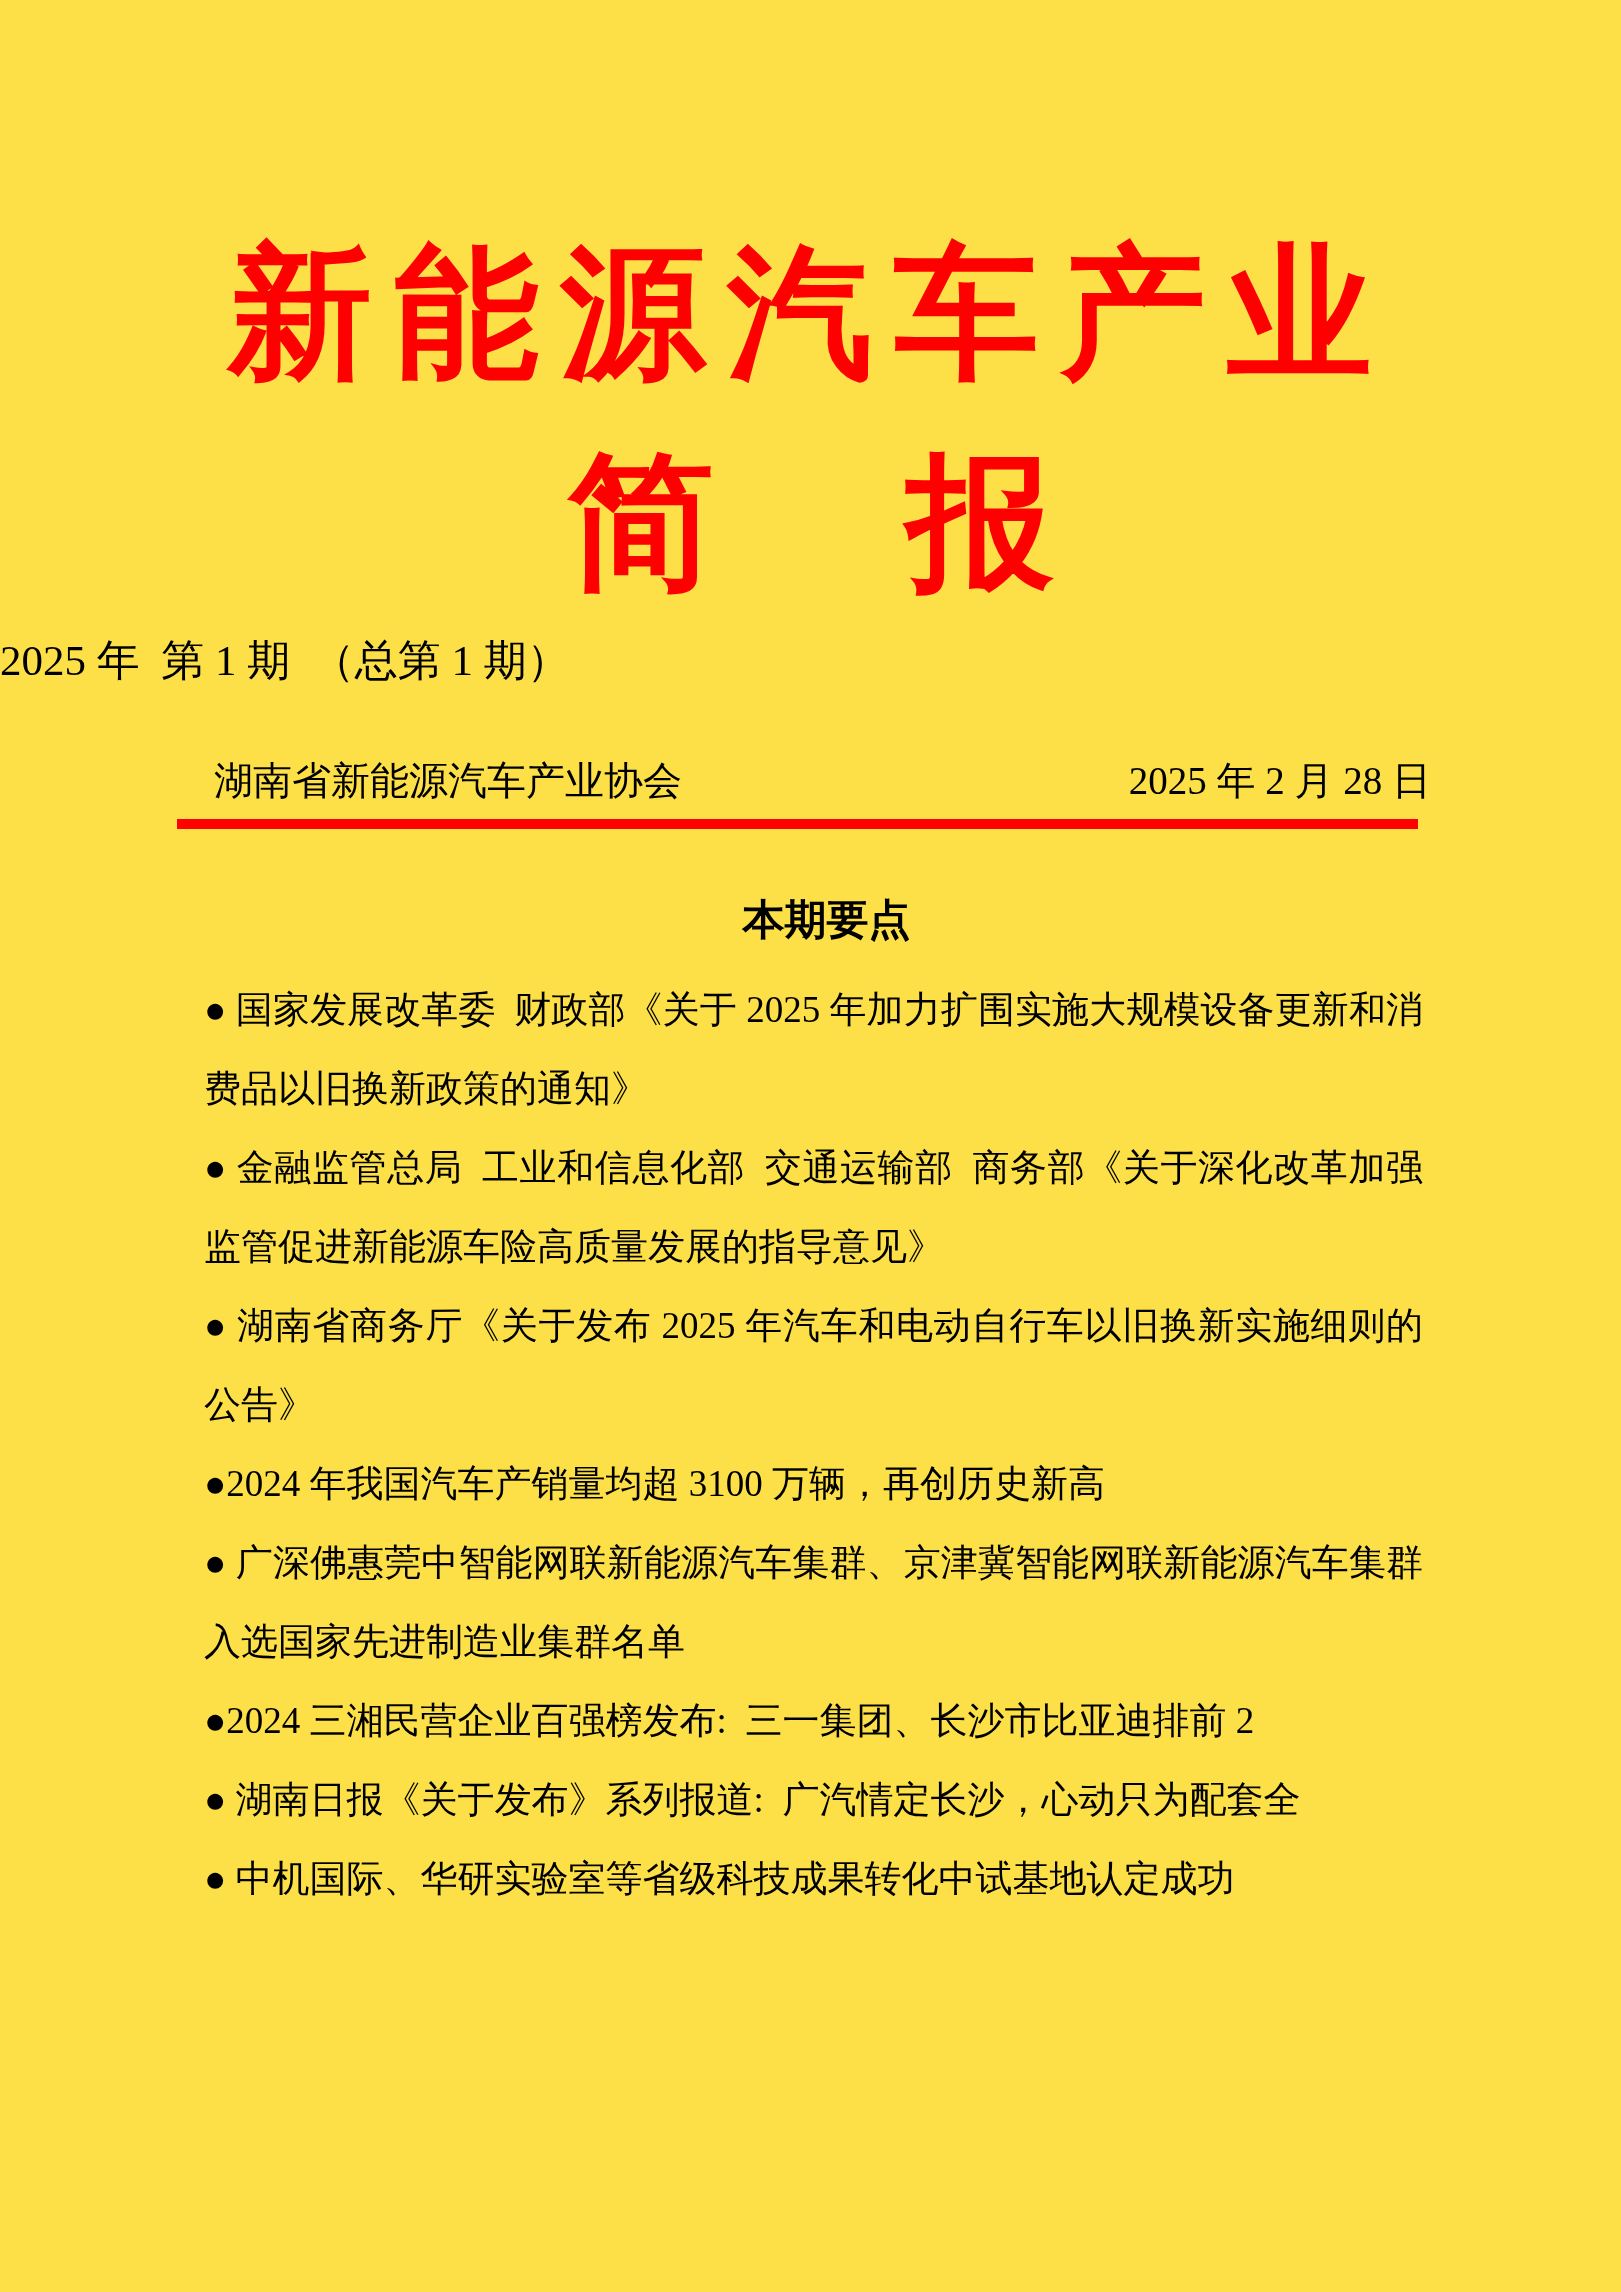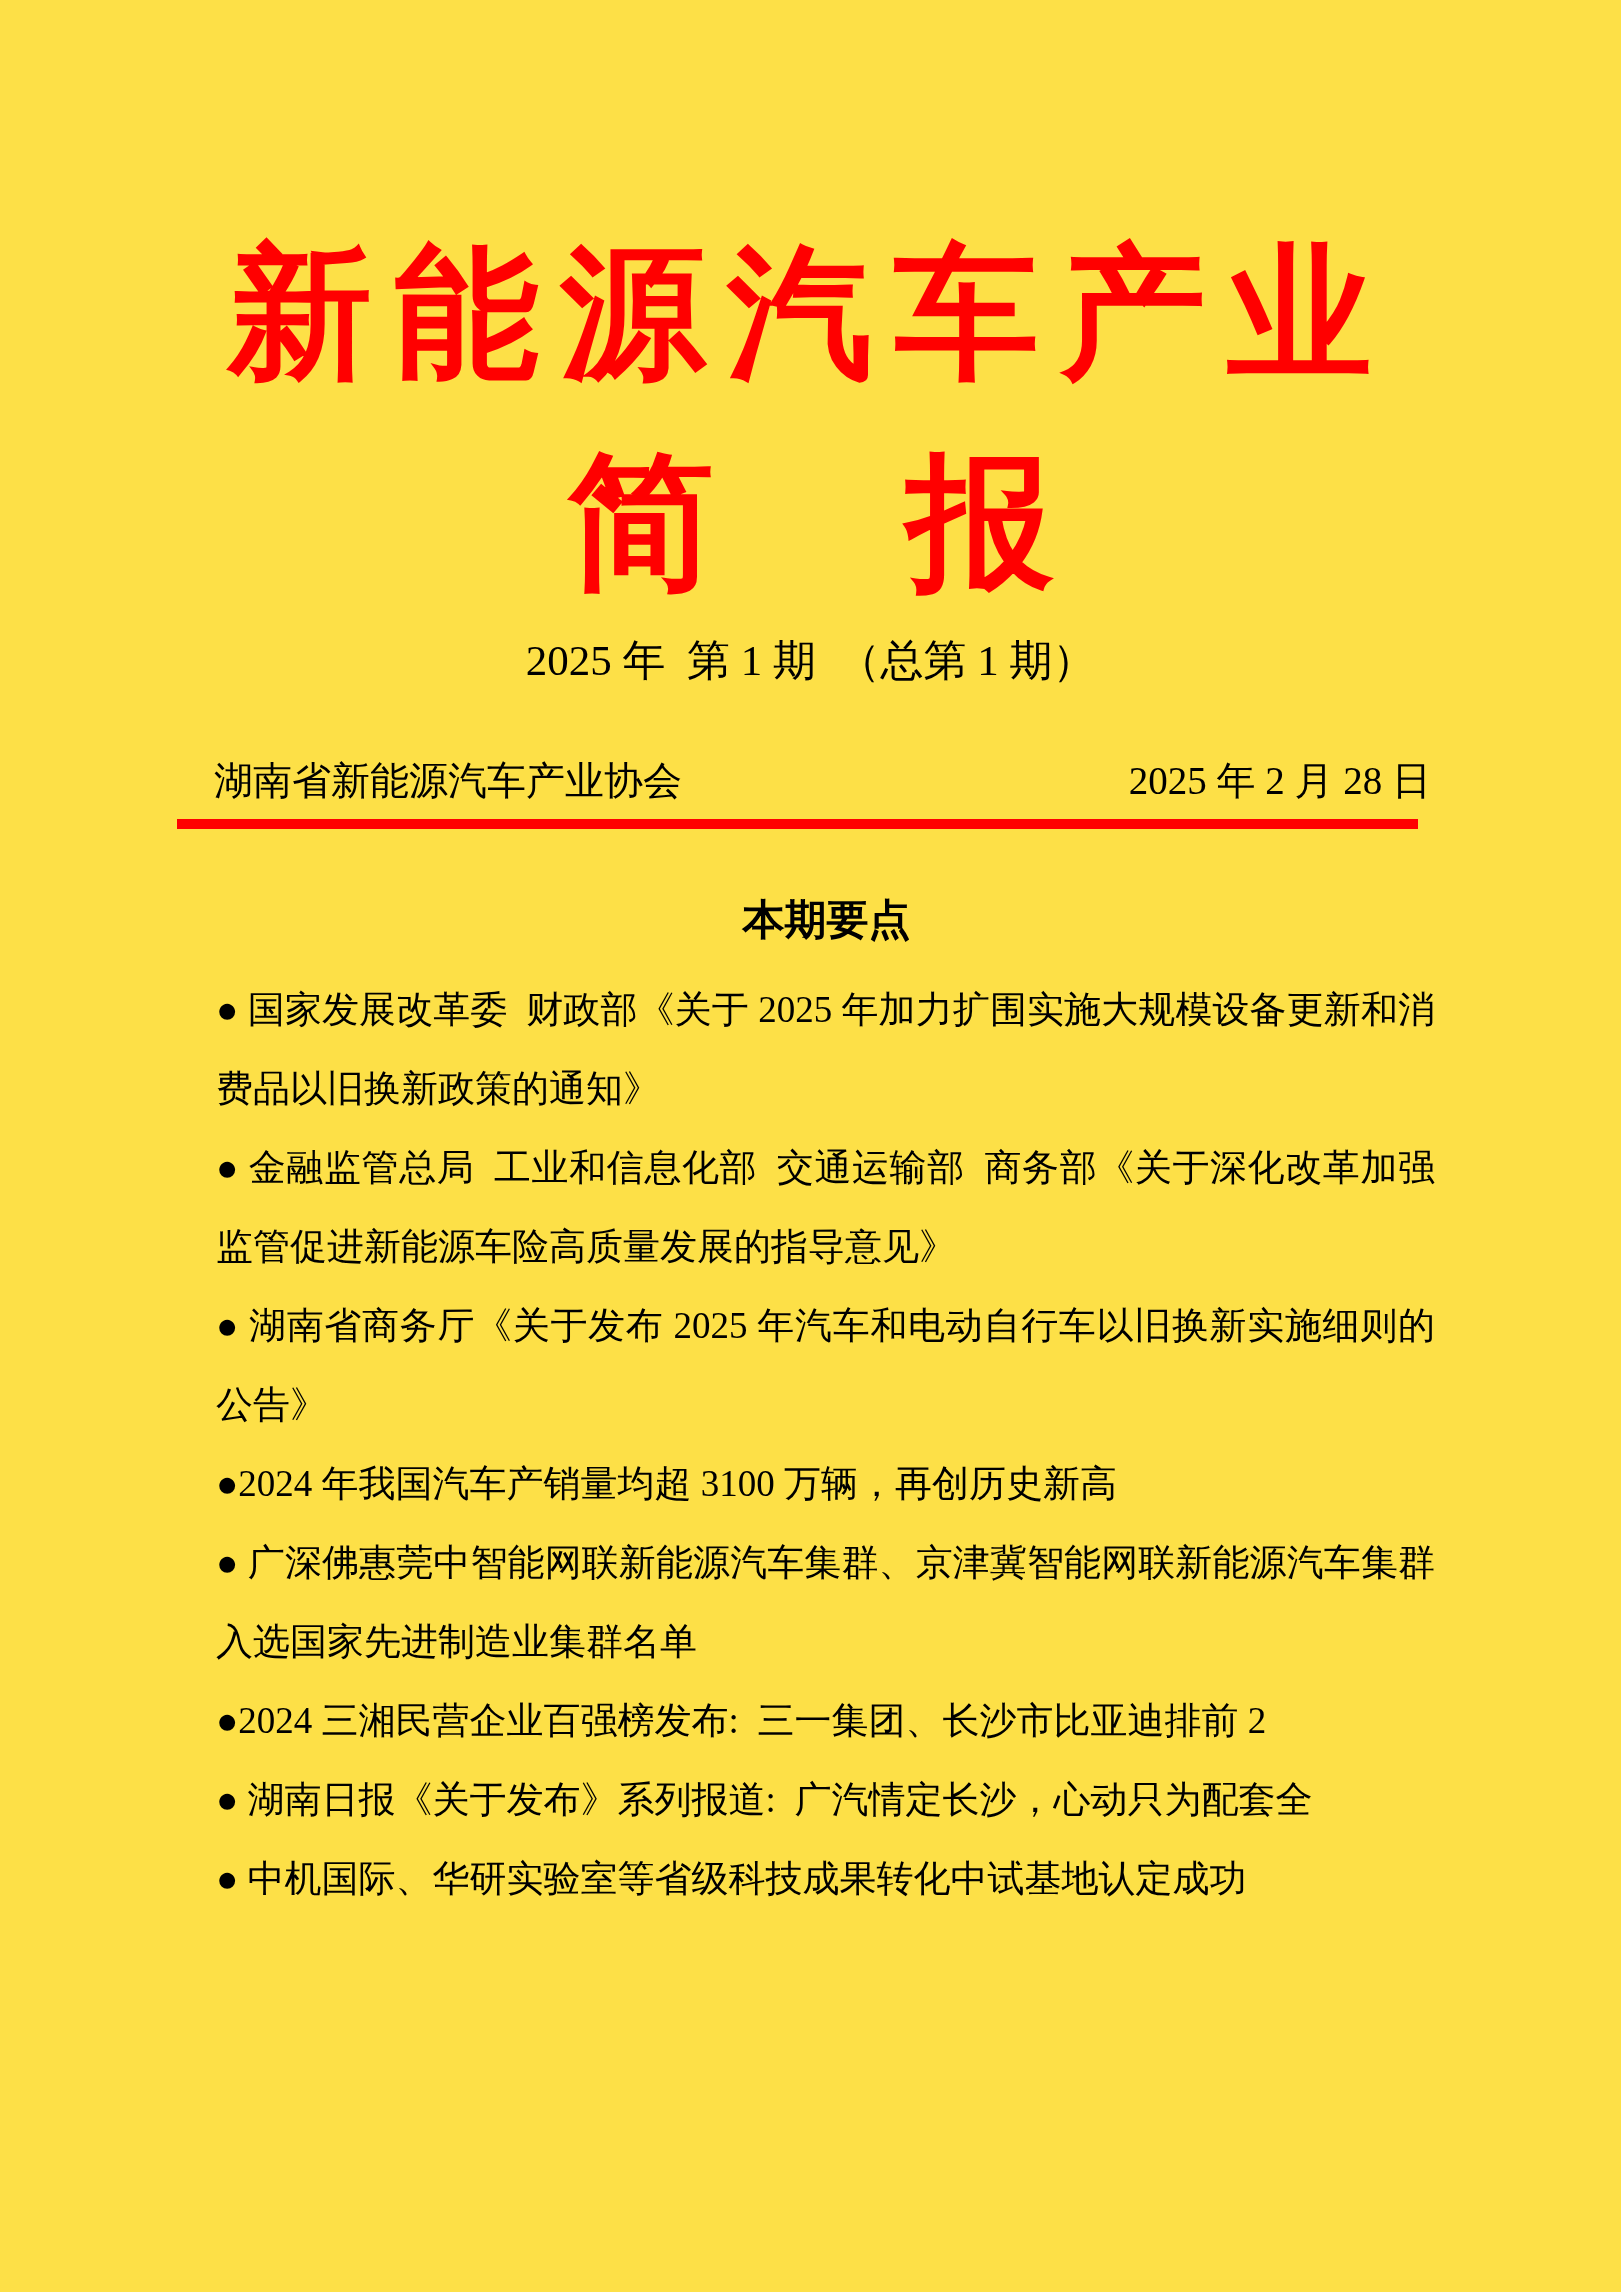--- a/index.html
+++ b/index.html
@@ -45,21 +45,20 @@
     font-weight: bold;
     color: #ff0000;
   }
 
   
   .issue {
     position: absolute;
     top: 633px;
     left: 0;
     width: 1621px;
-    text-align: center;
     font-size: 43px;
     line-height: 55px;
     white-space: pre-wrap;
   }
 
   
   .meta {
     position: absolute;
     top: 755px;
     left: 214px;
@@ -93,21 +92,21 @@
     font-size: 42px;
     line-height: 55px;
     font-weight: bold;
     font-family: "Liberation Sans", "DejaVu Sans", sans-serif;
   }
 
   
   .bullets {
     position: absolute;
     top: 970px;
-    left: 216px;
+    left: 204px;
     width: 1219px;
     font-size: 37px;
     line-height: 79px;
     text-align: justify;
   }
   .bullet-item {
     margin: 0;
     padding: 0;
     white-space: pre-wrap;
     text-justify: inter-ideograph;

